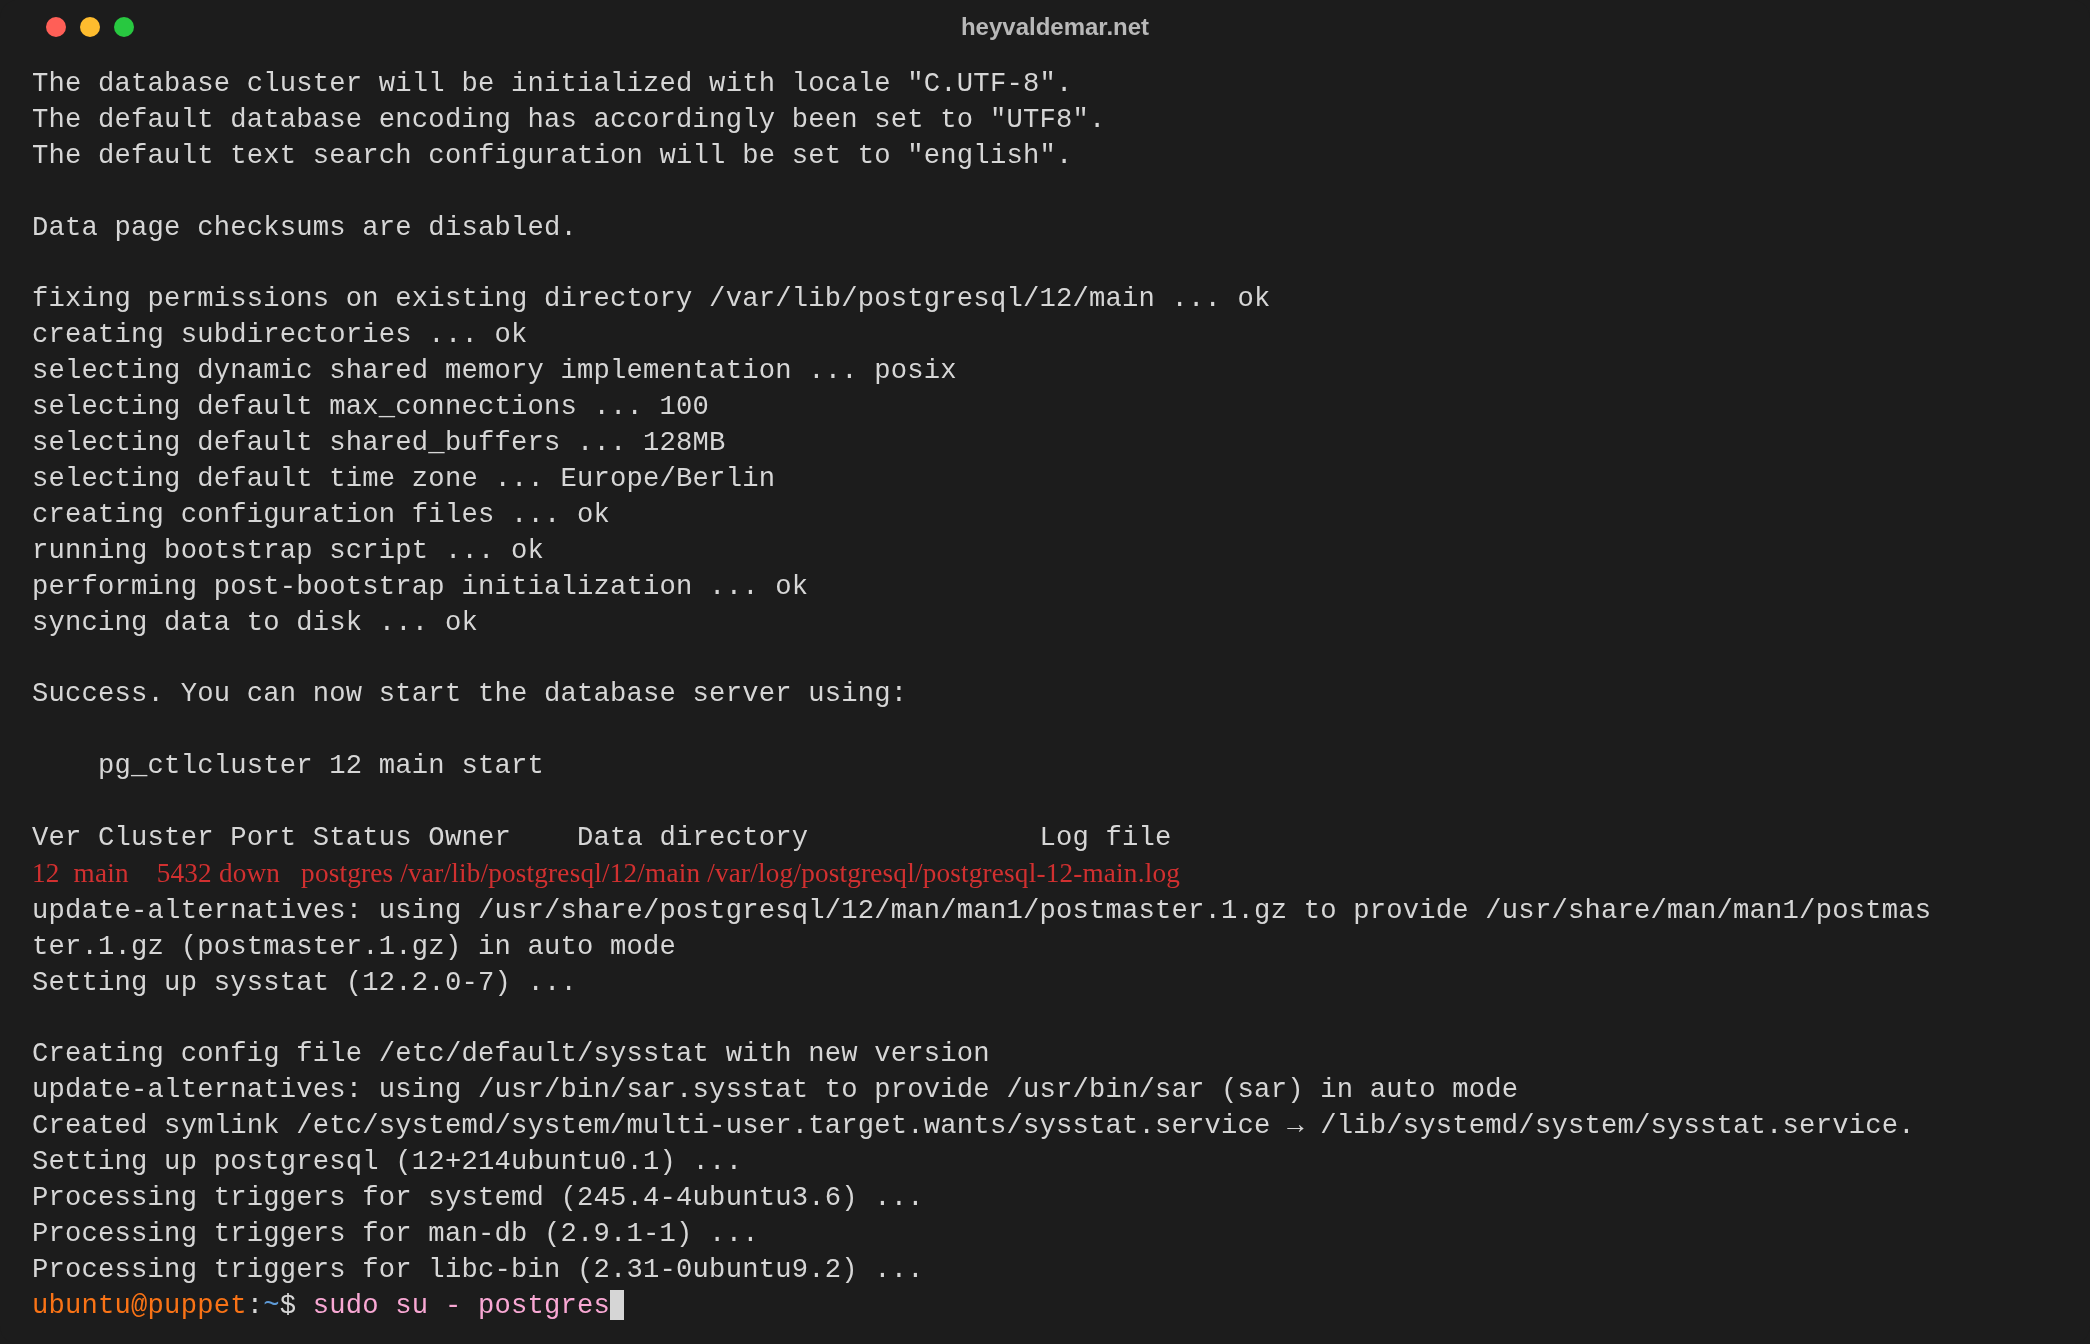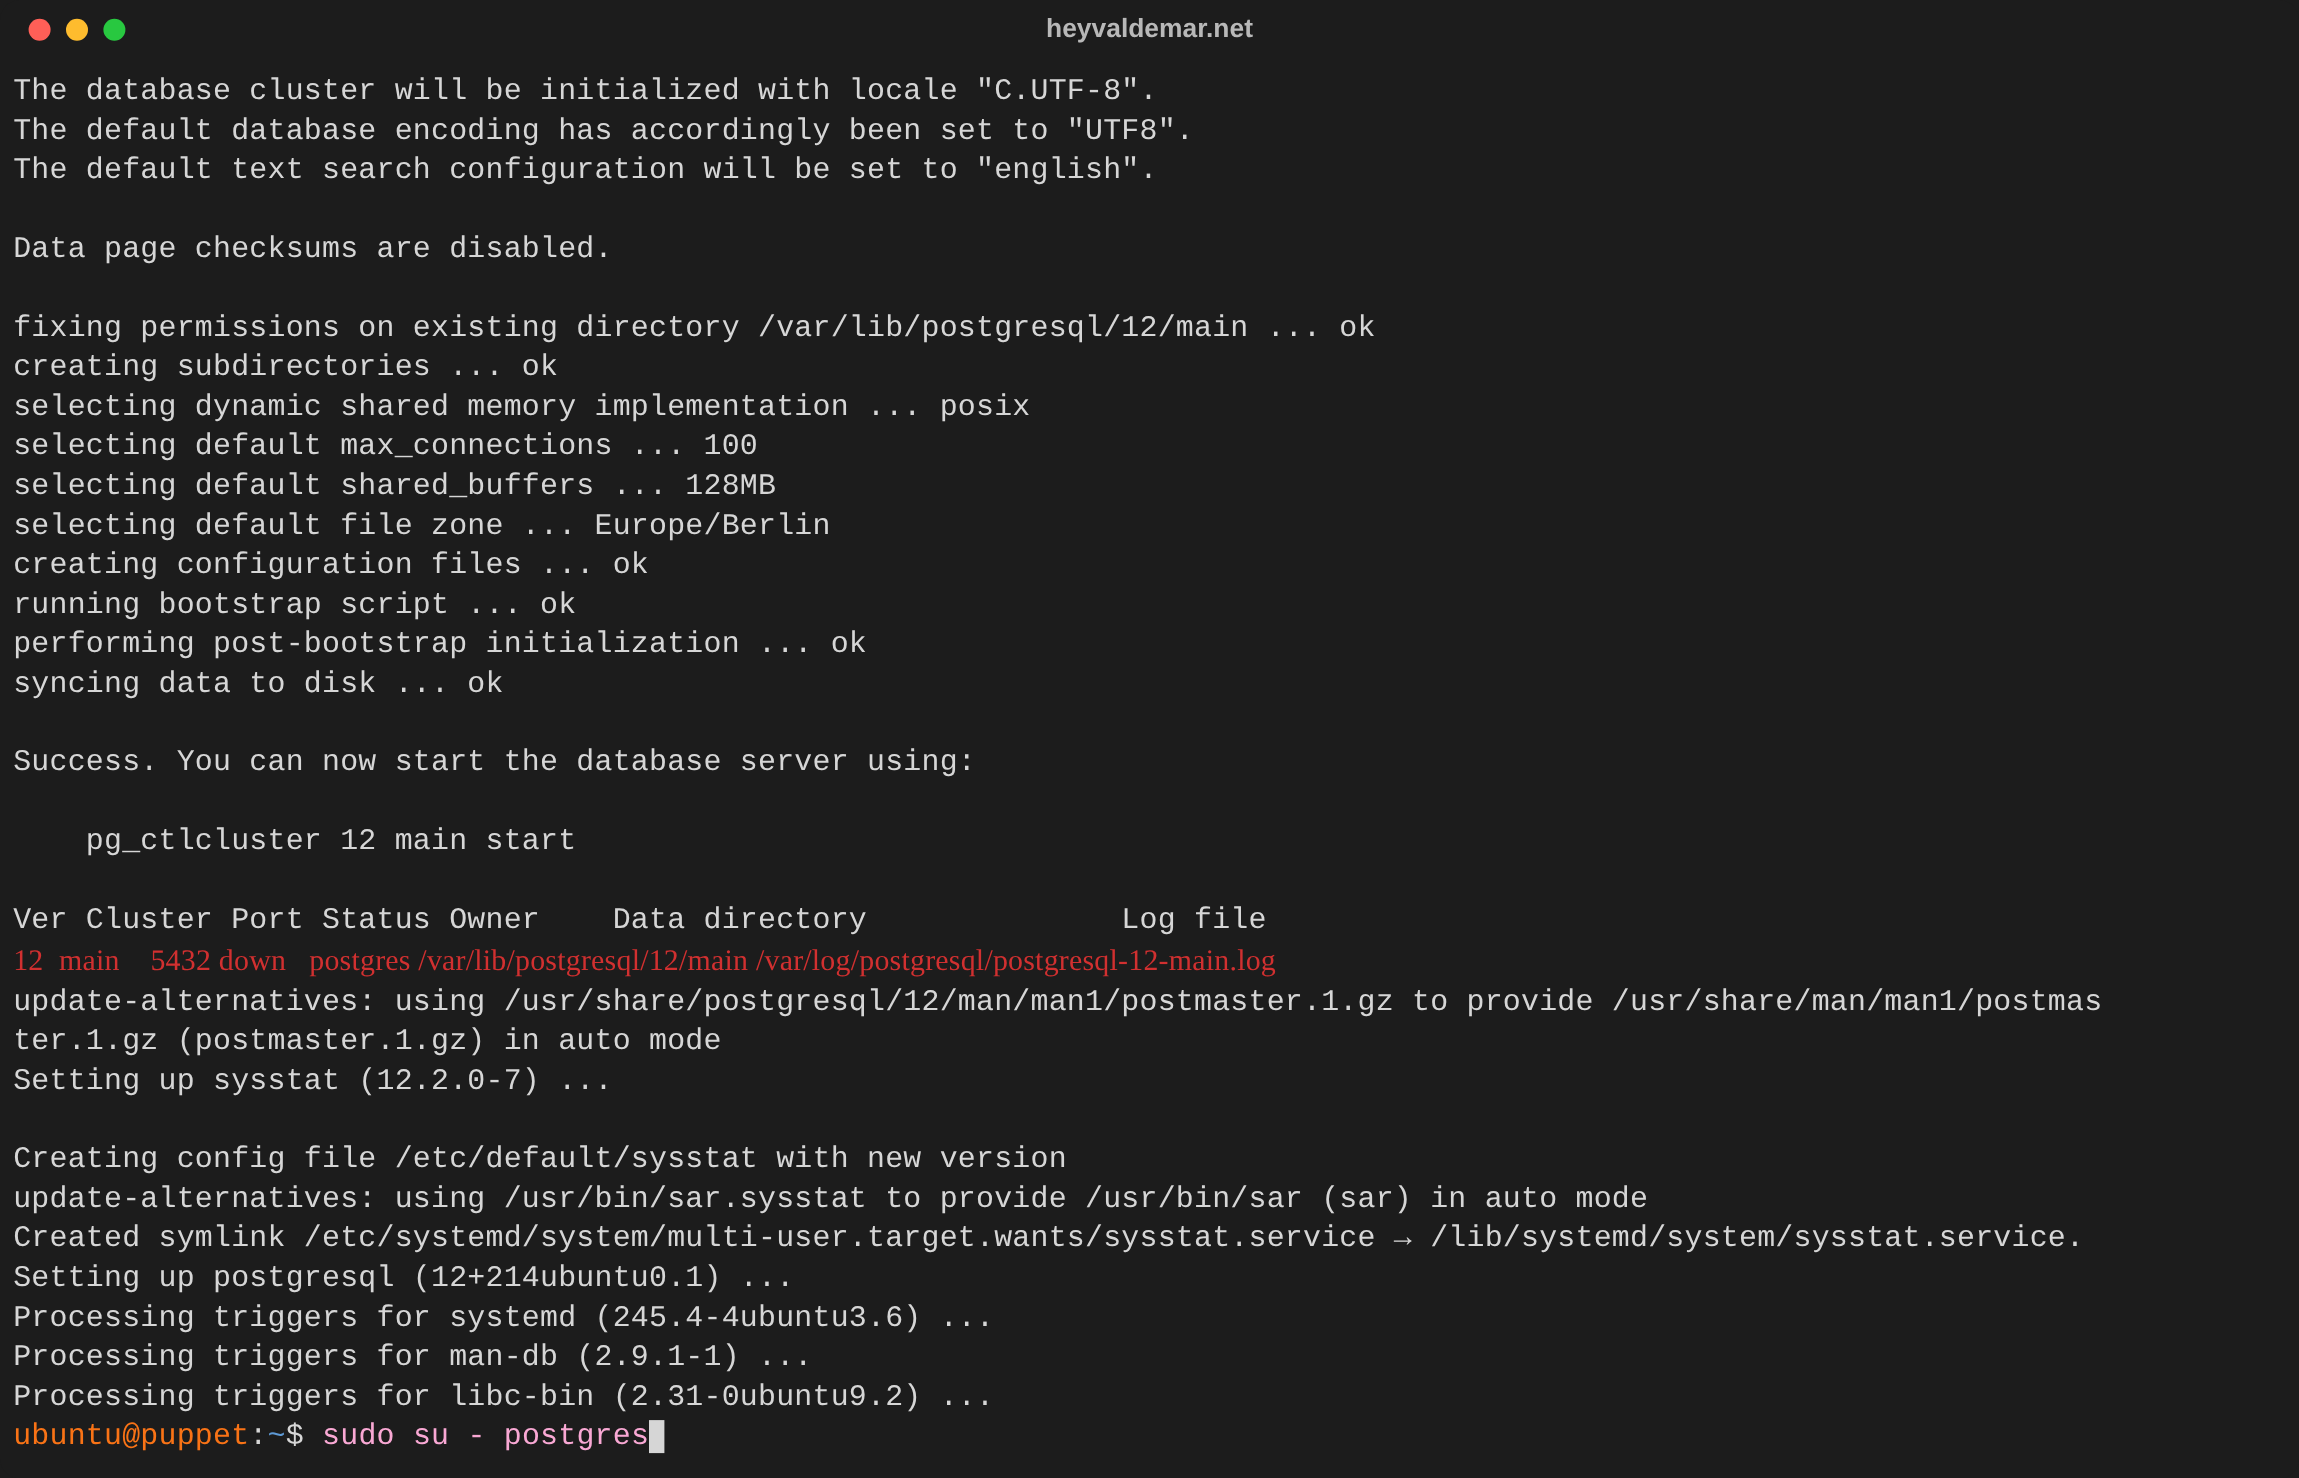--- a/index.html
+++ b/index.html
@@ -15,20 +15,21 @@
     overflow: hidden;
   }
   .terminal-window {
     width: 100%;
     height: 100%;
     background: #1c1c1c;
     border-radius: 18px;
     overflow: hidden;
     display: flex;
     flex-direction: column;
+    padding-left: 20px;
   }
   .titlebar {
     height: 54px;
     display: flex;
     align-items: center;
     padding: 0 26px;
     position: relative;
     flex-shrink: 0;
   }
   .traffic-lights {
@@ -97,21 +98,21 @@
 <span>The default database encoding has accordingly been set to "UTF8".</span>
 <span>The default text search configuration will be set to "english".</span>
 <span></span>
 <span>Data page checksums are disabled.</span>
 <span></span>
 <span>fixing permissions on existing directory /var/lib/postgresql/12/main ... ok</span>
 <span>creating subdirectories ... ok</span>
 <span>selecting dynamic shared memory implementation ... posix</span>
 <span>selecting default max_connections ... 100</span>
 <span>selecting default shared_buffers ... 128MB</span>
-<span>selecting default file zone ... Europe/Berlin</span>
+<span>selecting default time zone ... Europe/Berlin</span>
 <span>creating configuration files ... ok</span>
 <span>running bootstrap script ... ok</span>
 <span>performing post-bootstrap initialization ... ok</span>
 <span>syncing data to disk ... ok</span>
 <span></span>
 <span>Success. You can now start the database server using:</span>
 <span></span>
 <span>    pg_ctlcluster 12 main start</span>
 <span></span>
 <span>Ver Cluster Port Status Owner    Data directory              Log file</span>

